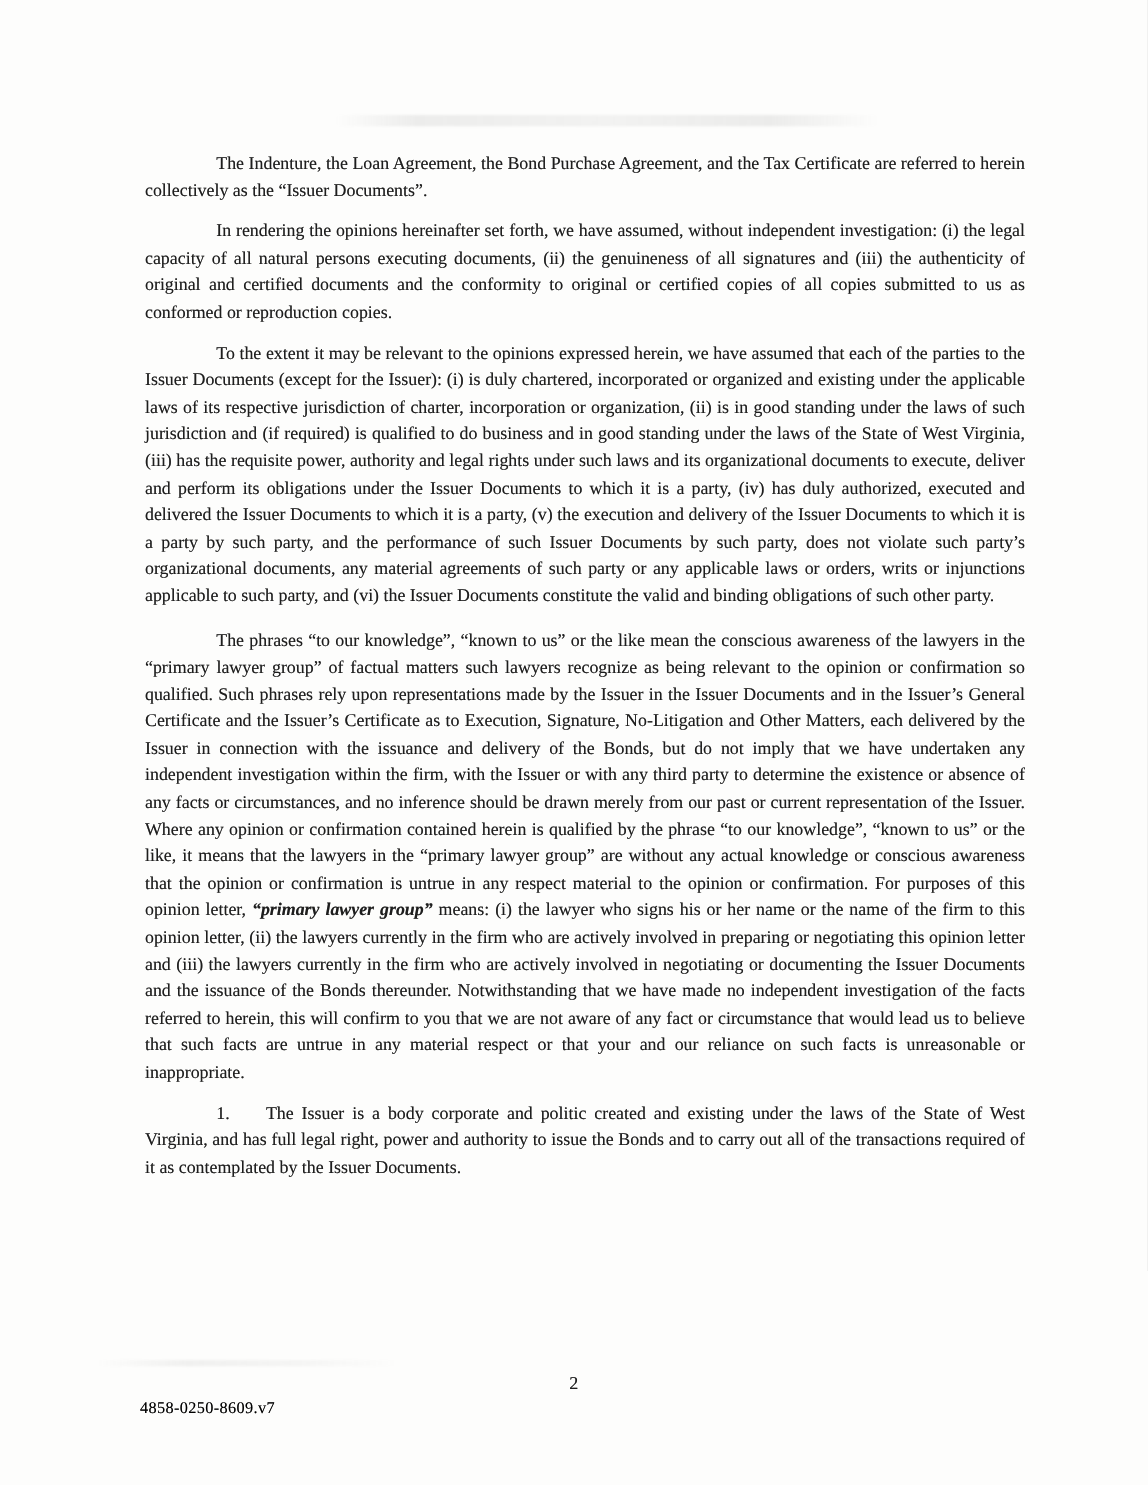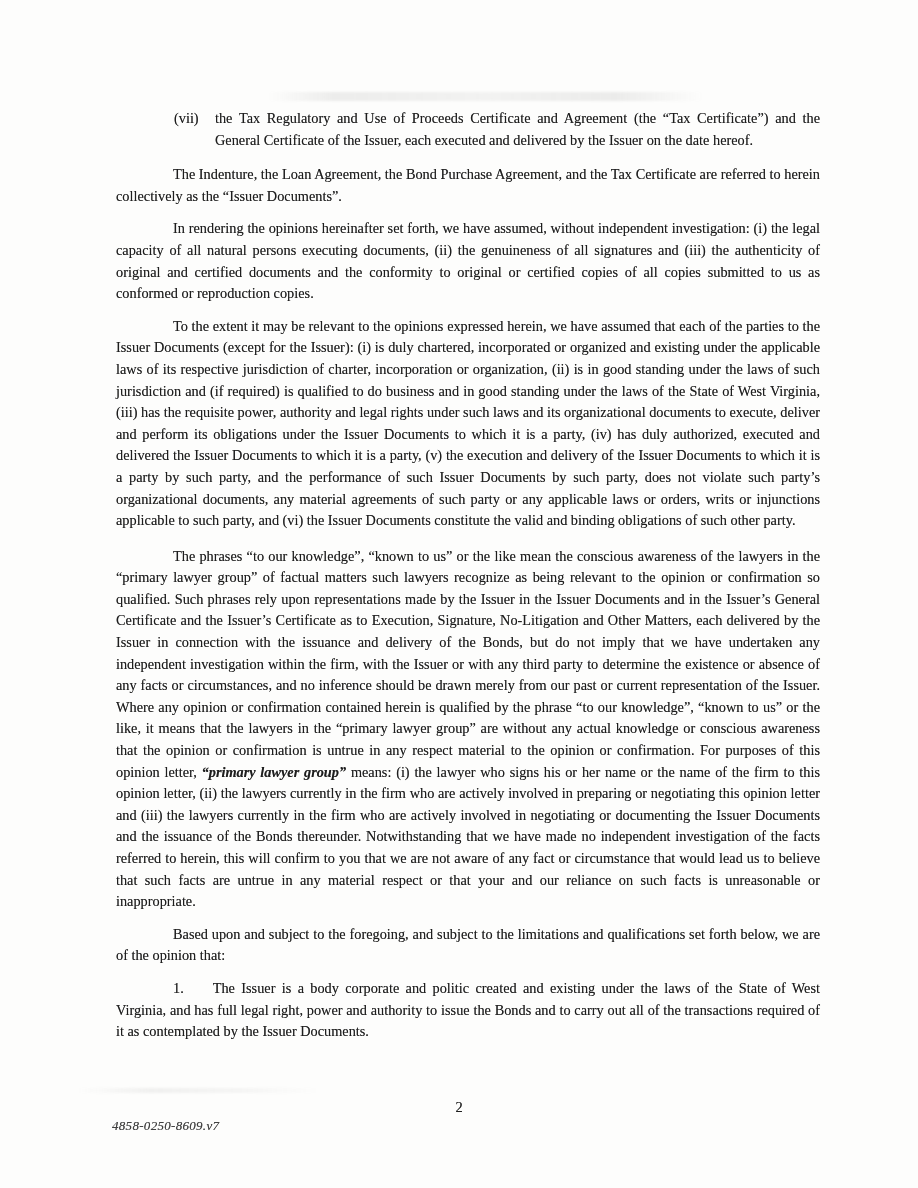--- a/index.html
+++ b/index.html
@@ -63,22 +63,21 @@
     text-align: center;
     font-size: 14.5px;
     line-height: 22px;
   }
   .doc-number {
     position: absolute;
     top: 1118px;
     left: 112px;
     font-size: 13px;
     letter-spacing: 0.3px;
-    color: #404040;
-    font-style: italic;
+    color: #000000;
   }
   
   .smudge-top {
     position: absolute;
     top: 92px;
     left: 268px;
     width: 435px;
     height: 9px;
     background: linear-gradient(90deg, rgba(120,120,120,0) 0%, rgba(120,120,120,0.12) 15%, rgba(120,120,120,0.08) 50%, rgba(120,120,120,0.13) 80%, rgba(120,120,120,0) 100%);
     border-radius: 4px;
@@ -97,34 +96,29 @@
 </head>
 <body>
 
 <div class="page">
 
   <div class="smudge-top"></div>
   <div class="smudge-bottom"></div>
 
   <div class="content">
 
-    <div class="list-item">
-      <span class="list-marker">(vii)</span>
-      <span class="list-text">the Tax Regulatory and Use of Proceeds Certificate and Agreement (the “Tax Certificate”) and the General Certificate of the Issuer, each executed and delivered by the Issuer on the date hereof.</span>
-    </div>
 
     <p class="para para-first">The Indenture, the Loan Agreement, the Bond Purchase Agreement, and the Tax Certificate are referred to herein collectively as the “Issuer Documents”.</p>
 
     <p class="para">In rendering the opinions hereinafter set forth, we have assumed, without independent investigation: (i) the legal capacity of all natural persons executing documents, (ii) the genuineness of all signatures and (iii) the authenticity of original and certified documents and the conformity to original or certified copies of all copies submitted to us as conformed or reproduction copies.</p>
 
     <p class="para">To the extent it may be relevant to the opinions expressed herein, we have assumed that each of the parties to the Issuer Documents (except for the Issuer): (i) is duly chartered, incorporated or organized and existing under the applicable laws of its respective jurisdiction of charter, incorporation or organization, (ii) is in good standing under the laws of such jurisdiction and (if required) is qualified to do business and in good standing under the laws of the State of West Virginia, (iii) has the requisite power, authority and legal rights under such laws and its organizational documents to execute, deliver and perform its obligations under the Issuer Documents to which it is a party, (iv) has duly authorized, executed and delivered the Issuer Documents to which it is a party, (v) the execution and delivery of the Issuer Documents to which it is a party by such party, and the performance of such Issuer Documents by such party, does not violate such party’s organizational documents, any material agreements of such party or any applicable laws or orders, writs or injunctions applicable to such party, and (vi) the Issuer Documents constitute the valid and binding obligations of such other party.</p>
 
     <p class="para para-section"><span>The phrases “to our knowledge”, “known to us” or the like mean the conscious awareness of the lawyers in the “primary lawyer group” of factual matters such lawyers recognize as being relevant to the opinion or confirmation so qualified. Such phrases rely upon representations made by the Issuer in the Issuer Documents and in the Issuer’s General Certificate and the Issuer’s Certificate as to Execution, Signature, No-Litigation and Other Matters, each delivered by the Issuer in connection with the issuance and delivery of the Bonds, but do not imply that we have undertaken any independent investigation within the firm, with the Issuer or with any third party to determine the existence or absence of any facts or circumstances, and no inference should be drawn merely from our past or current representation of the Issuer. Where any opinion or confirmation contained herein is qualified by the phrase “to our knowledge”, “known to us” or the like, it means that the lawyers in the “primary lawyer group” are without any actual knowledge or conscious awareness that the opinion or confirmation is untrue in any respect material to the opinion or confirmation.  For purposes of this opinion letter, </span><em class="plg-emphasis">“primary lawyer group”</em><span> means: (i) the lawyer who signs his or her name or the name of the firm to this opinion letter, (ii) the lawyers currently in the firm who are actively involved in preparing or negotiating this opinion letter and (iii) the lawyers currently in the firm who are actively involved in negotiating or documenting the Issuer Documents and the issuance of the Bonds thereunder.  Notwithstanding that we have made no independent investigation of the facts referred to herein, this will confirm to you that we are not aware of any fact or circumstance that would lead us to believe that such facts are untrue in any material respect or that your and our reliance on such facts is unreasonable or inappropriate.</span></p>
 
-    <p class="para">Based upon and subject to the foregoing, and subject to the limitations and qualifications set forth below, we are of the opinion that:</p>
 
     <p class="para"><span class="op-num">1.</span><span>The Issuer is a body corporate and politic created and existing under the laws of the State of West Virginia, and has full legal right, power and authority to issue the Bonds and to carry out all of the transactions required of it as contemplated by the Issuer Documents.</span></p>
 
   </div>
 
   <div class="page-number">2</div>
 
   <div class="doc-number">4858-0250-8609.v7</div>
 
 </div>

